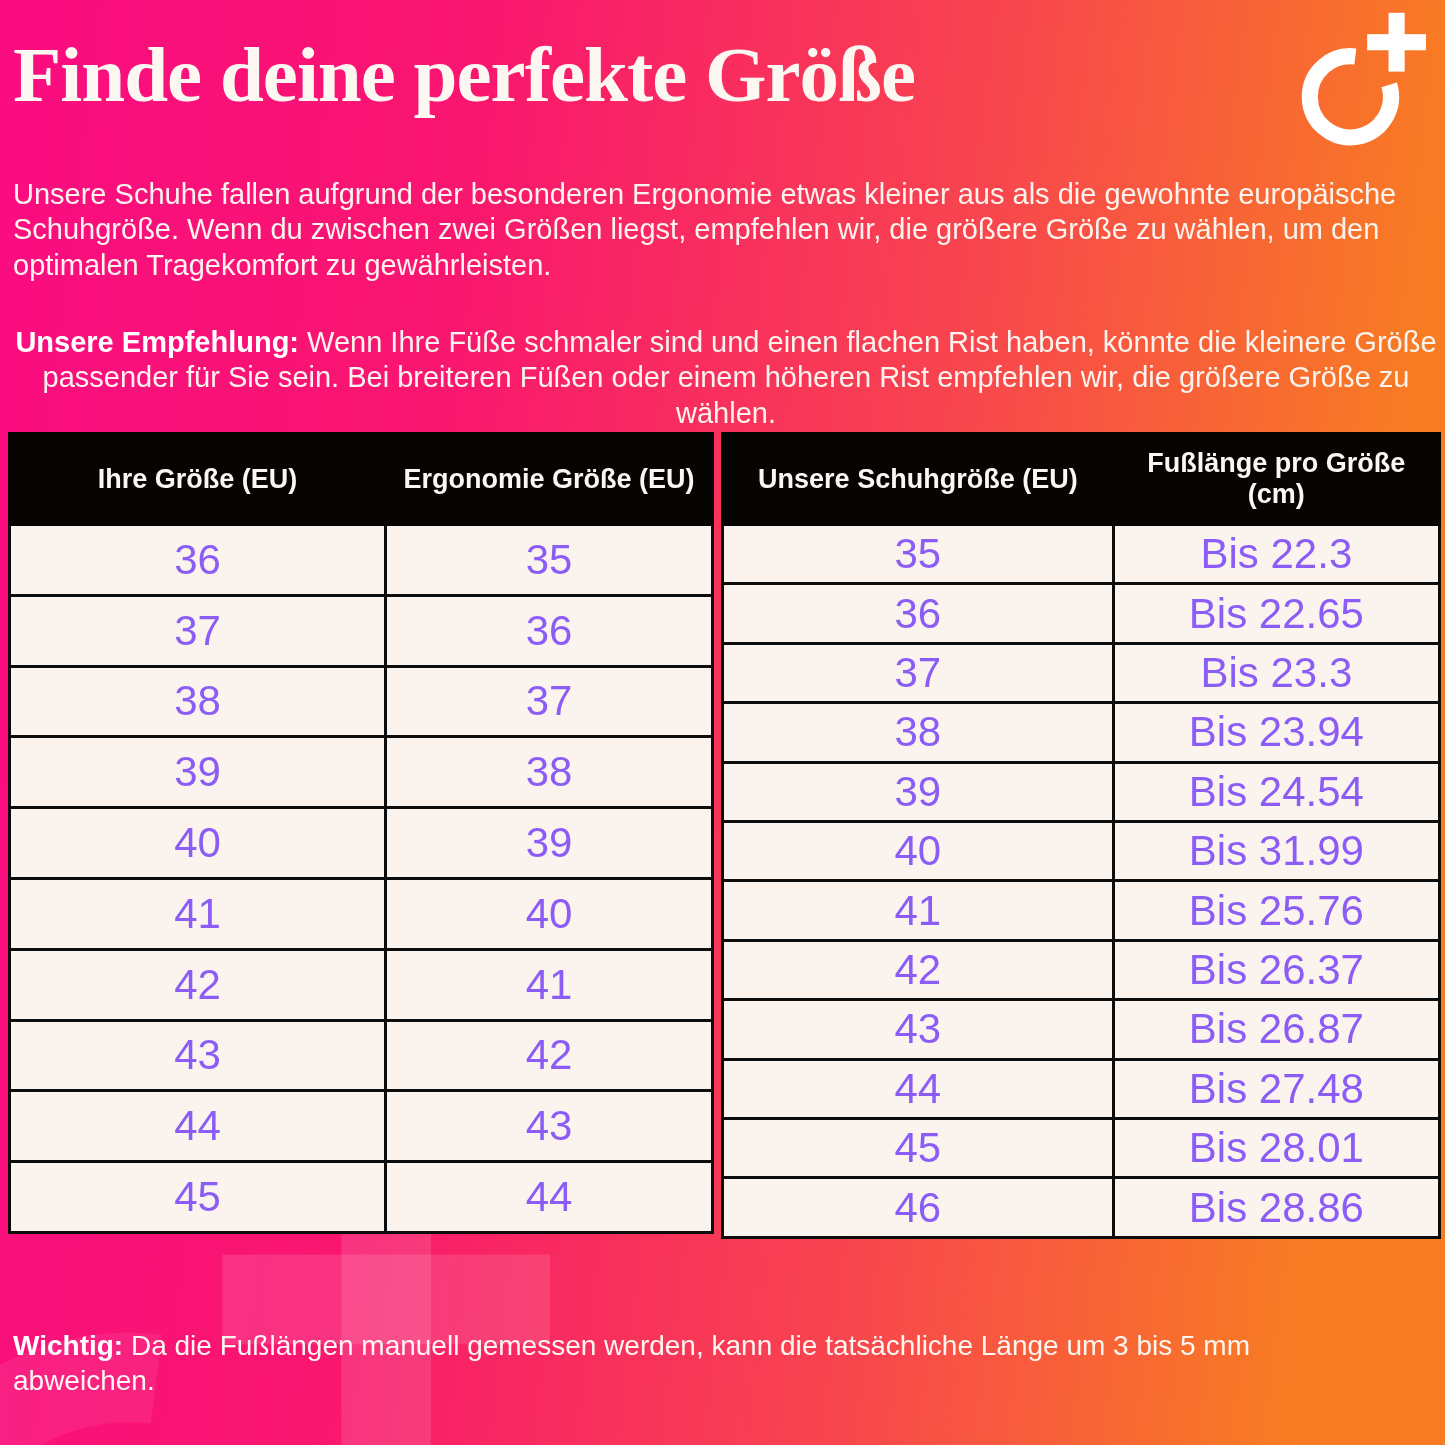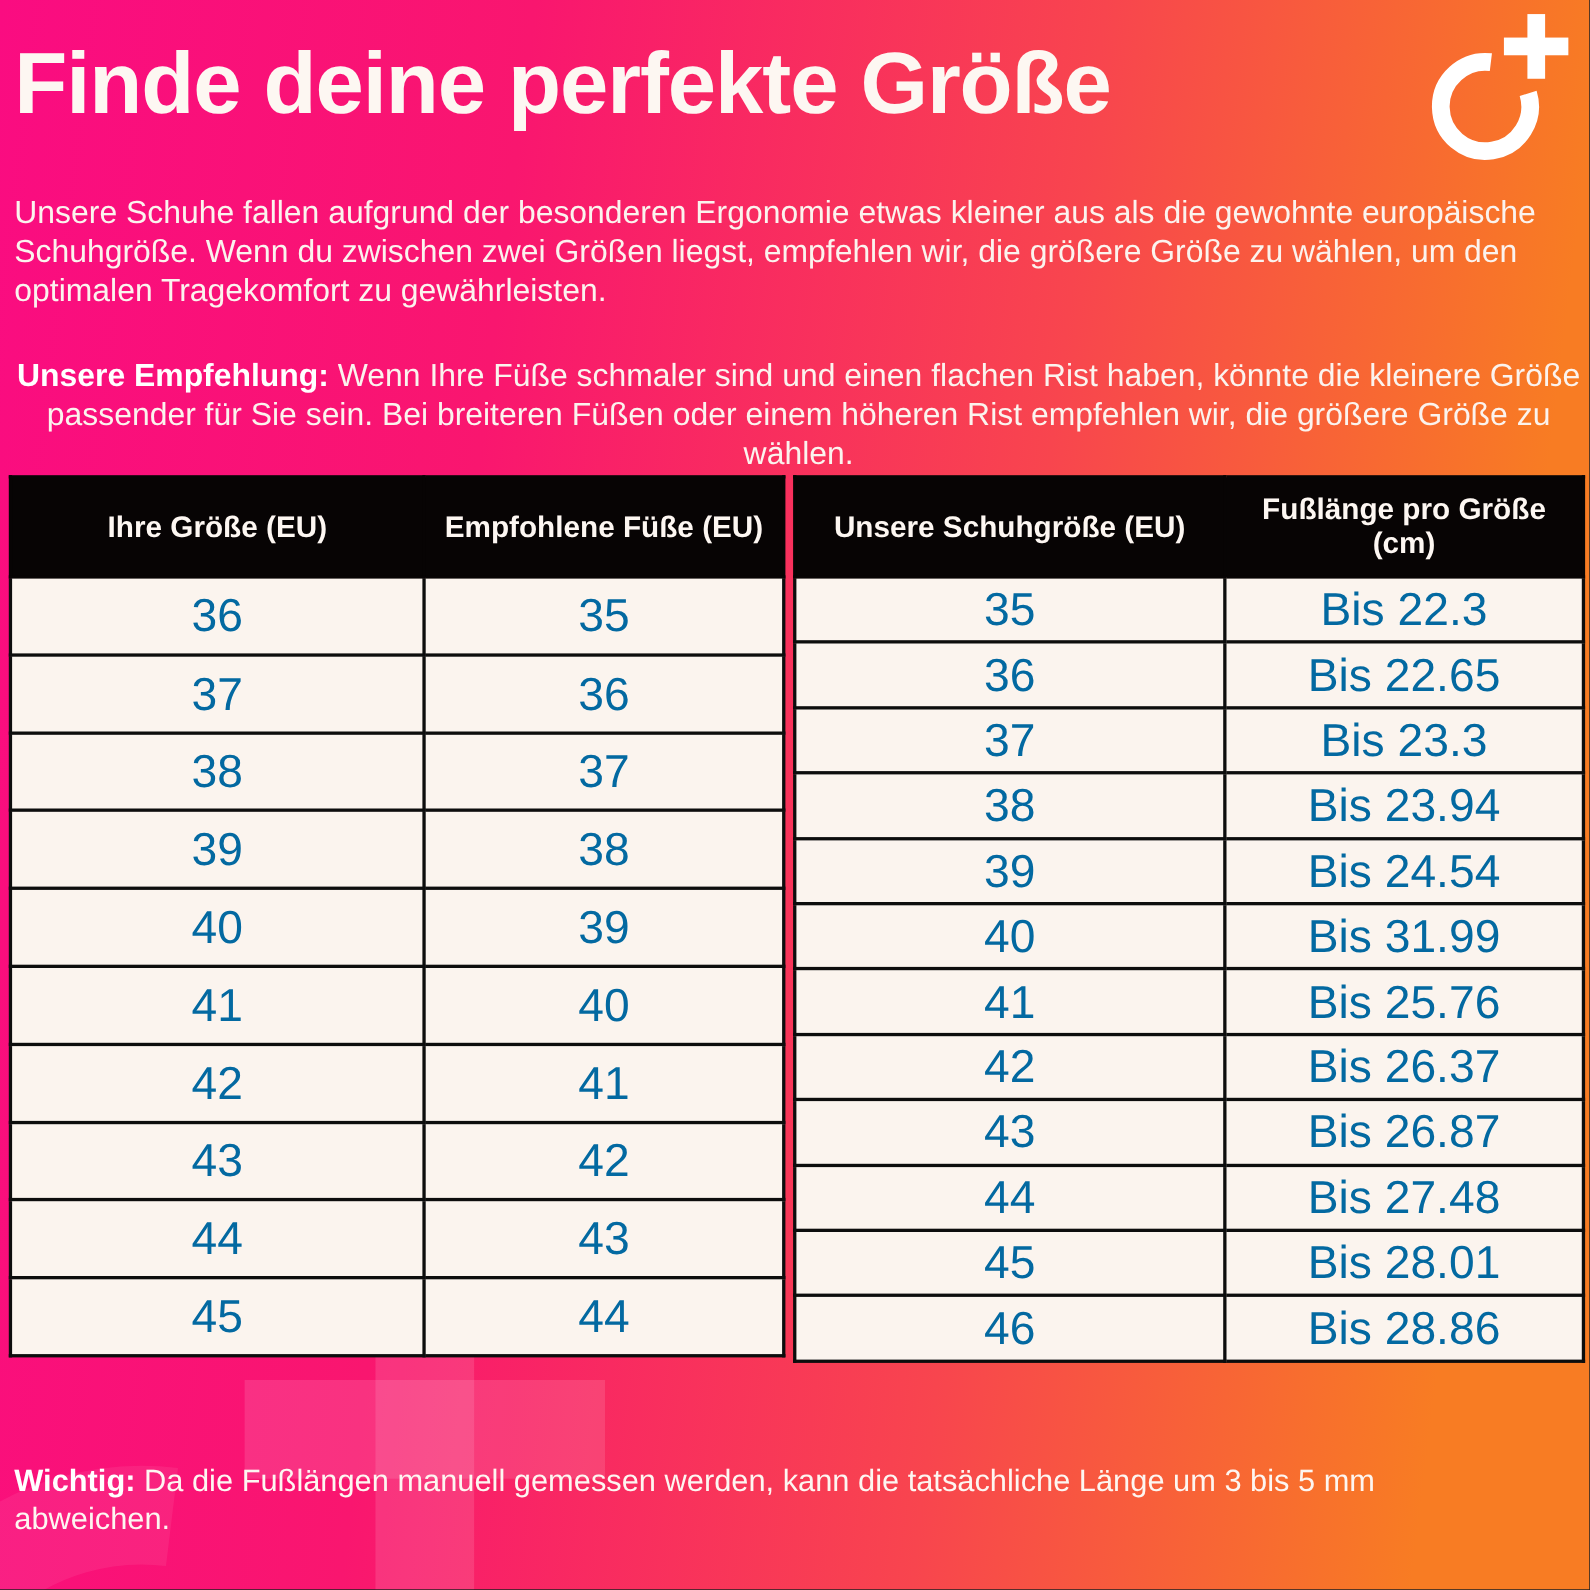--- a/index.html
+++ b/index.html
@@ -8,21 +8,21 @@
     width:1445px;height:1445px;
     overflow:hidden;
     background:linear-gradient(97deg,#fa0c81 0%,#f9166f 30%,#f8454e 62%,#f87c23 90%);
     font-family:"Liberation Sans","DejaVu Sans",sans-serif;
   }
   .canvas *{box-sizing:border-box;}
 
   .page-title{
     position:absolute;left:13px;top:30px;
     font-size:79px;font-weight:bold;color:#fdf7f2;
-    letter-spacing:-1px;white-space:nowrap;
+    letter-spacing:-1px;white-space:nowrap;font-family:Liberation Serif, serif;
   }
   .intro{
     position:absolute;left:13px;top:148px;width:1422px;
     font-size:29px;line-height:1.22;color:#fbf3ee;
   }
   .recommendation{
     position:absolute;left:13px;top:296px;width:1426px;
     font-size:29px;line-height:1.22;color:#fbf3ee;text-align:center;
   }
   .recommendation strong{font-weight:bold;color:#ffffff;}
@@ -31,21 +31,21 @@
   .table-wrap.left{left:8px;width:706px;height:802px;}
   .table-wrap.right{left:721px;width:720px;height:807px;}
   table{width:100%;height:100%;border-collapse:collapse;table-layout:fixed;}
   th{
     background:#070404;color:#fdf7f2;
     font-size:27px;font-weight:bold;
     height:91px;border:3px solid #070404;
     text-align:center;vertical-align:middle;padding:0 4px;
   }
   td{
-    background:#fbf4ee;color:#0369a1;
+    background:#fbf4ee;color:#8b5cf6;
     font-size:42px;font-weight:normal;
     text-align:center;vertical-align:middle;
     border:3px solid #0d0d0d;
     margin-top:42px;
   }
   .table-wrap.left  col.c1{width:53.5%;}
   .table-wrap.left  col.c2{width:46.5%;}
   .table-wrap.right col.c1{width:54.5%;}
   .table-wrap.right col.c2{width:45.5%;}
 
@@ -87,21 +87,21 @@
 
   <div class="table-wrap left">
     <table>
       <colgroup>
           <col class="c1">
           <col class="c2">
         </colgroup>
       <thead>
         <tr>
           <th>Ihre Größe (EU)</th>
-          <th>Empfohlene Füße (EU)</th>
+          <th>Ergonomie Größe (EU)</th>
         </tr>
       </thead>
       <tbody>
         <tr>
             <td>36</td>
             <td>35</td>
           </tr>
         <tr>
             <td>37</td>
             <td>36</td>

